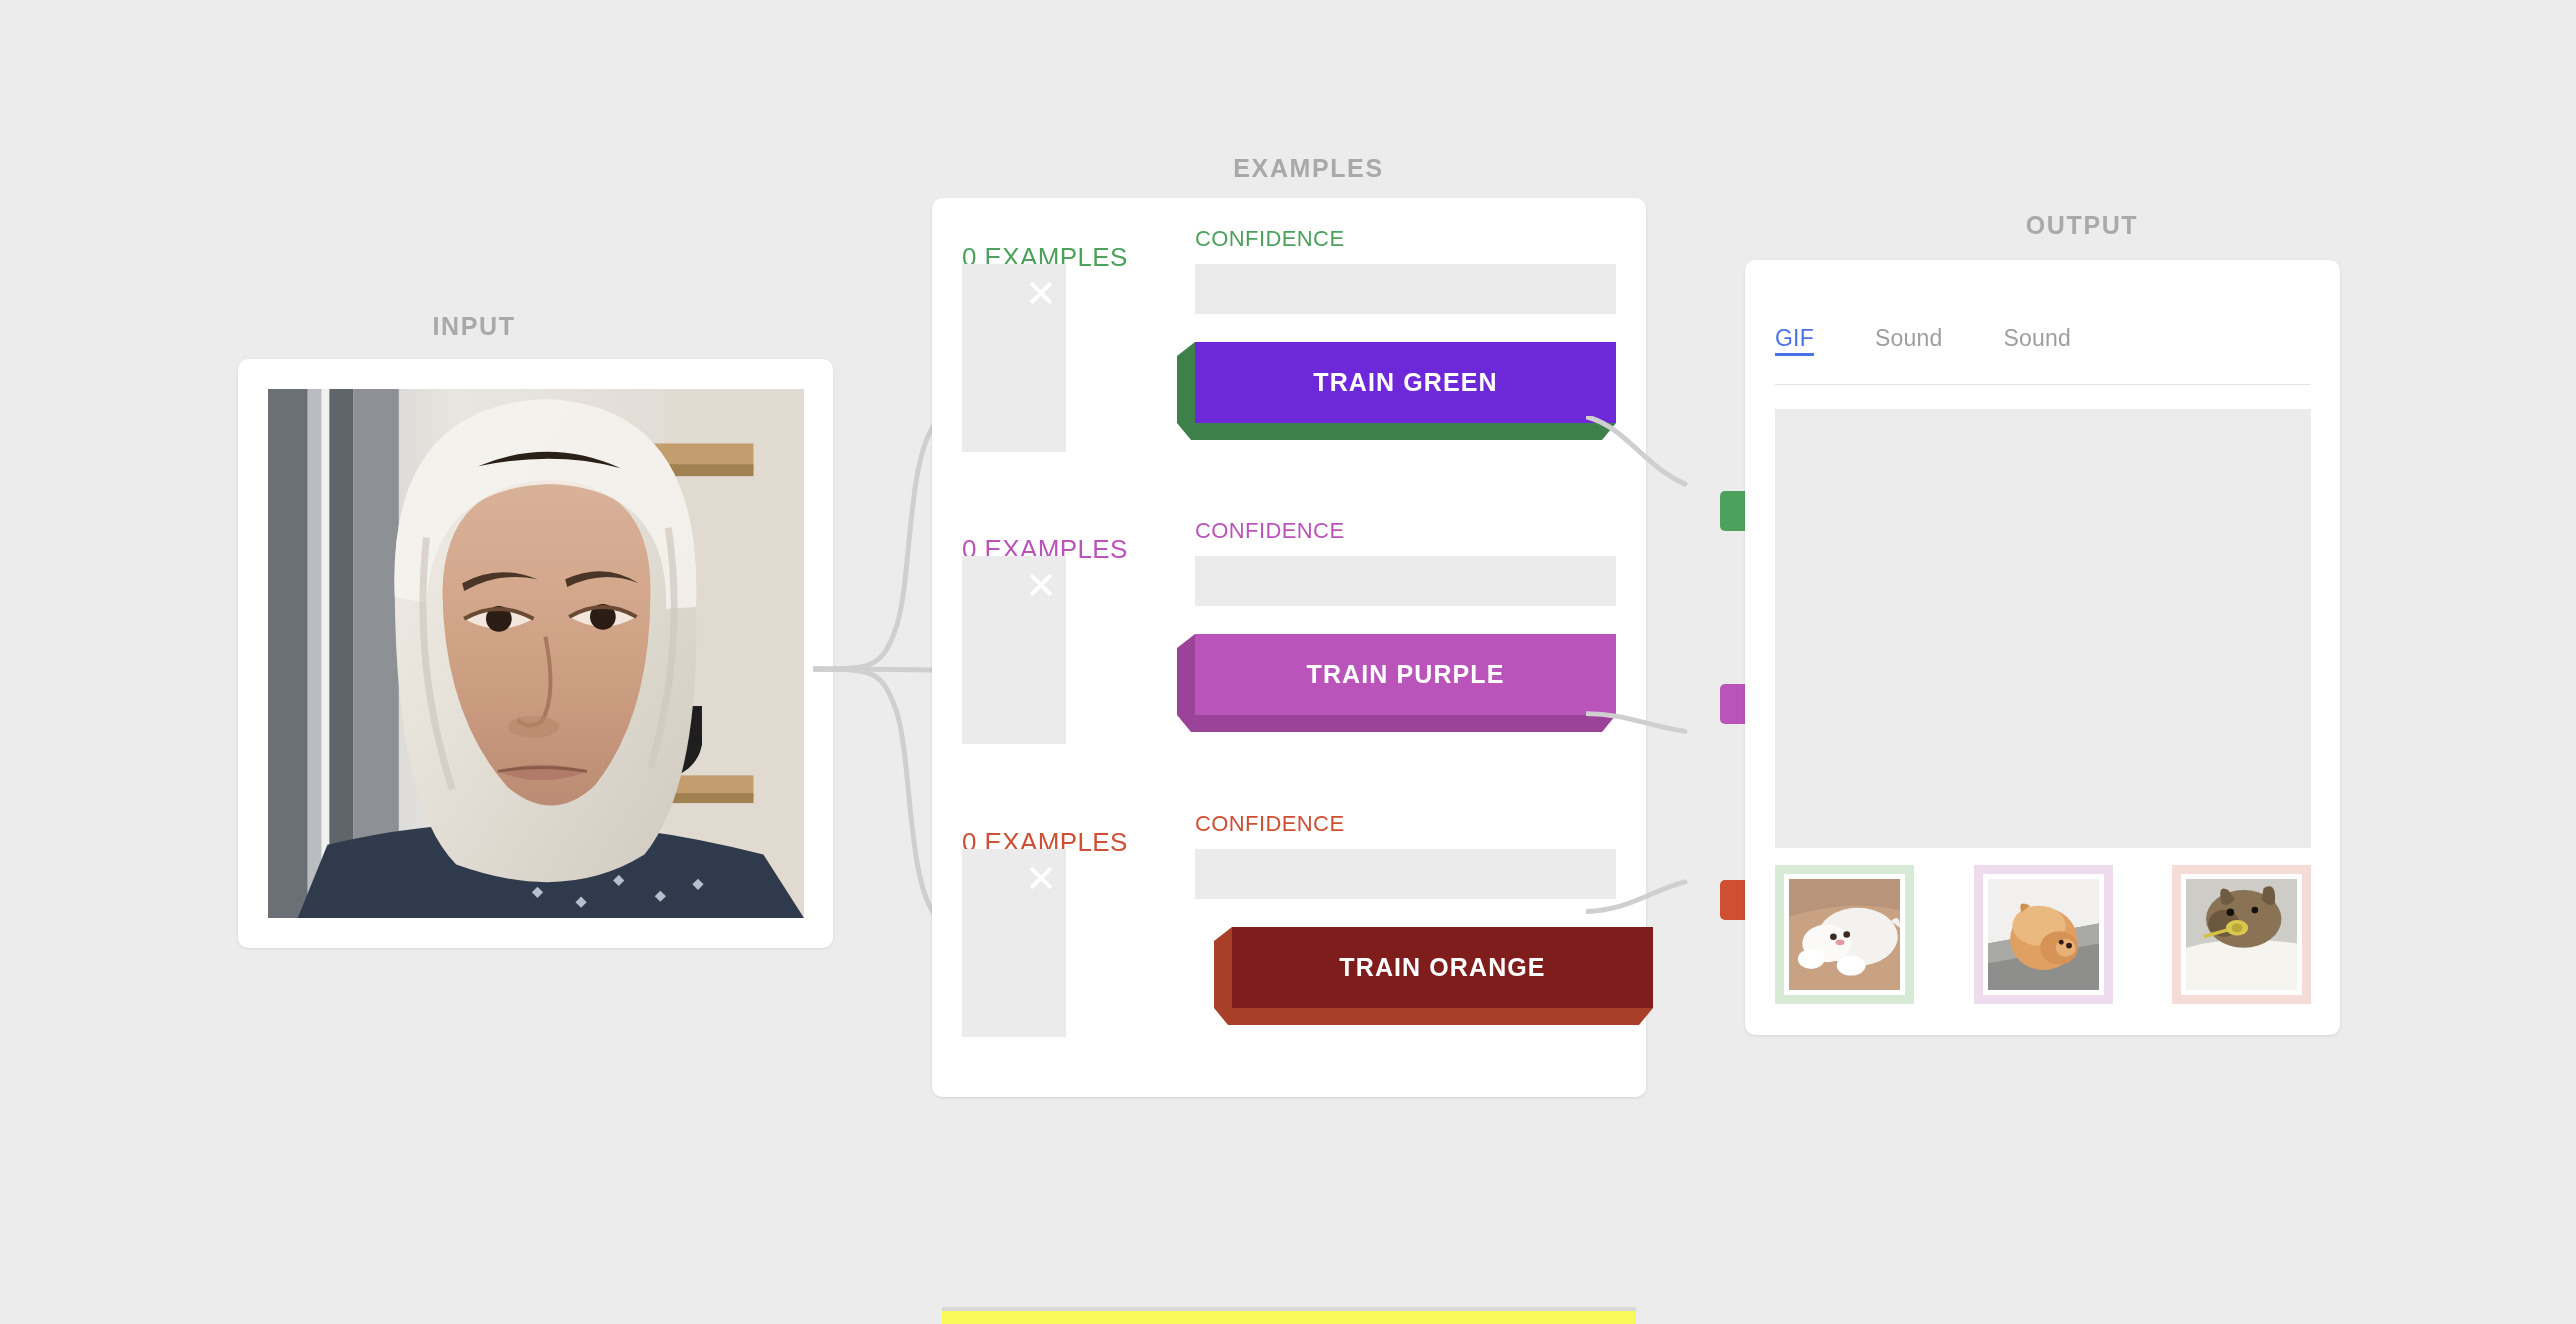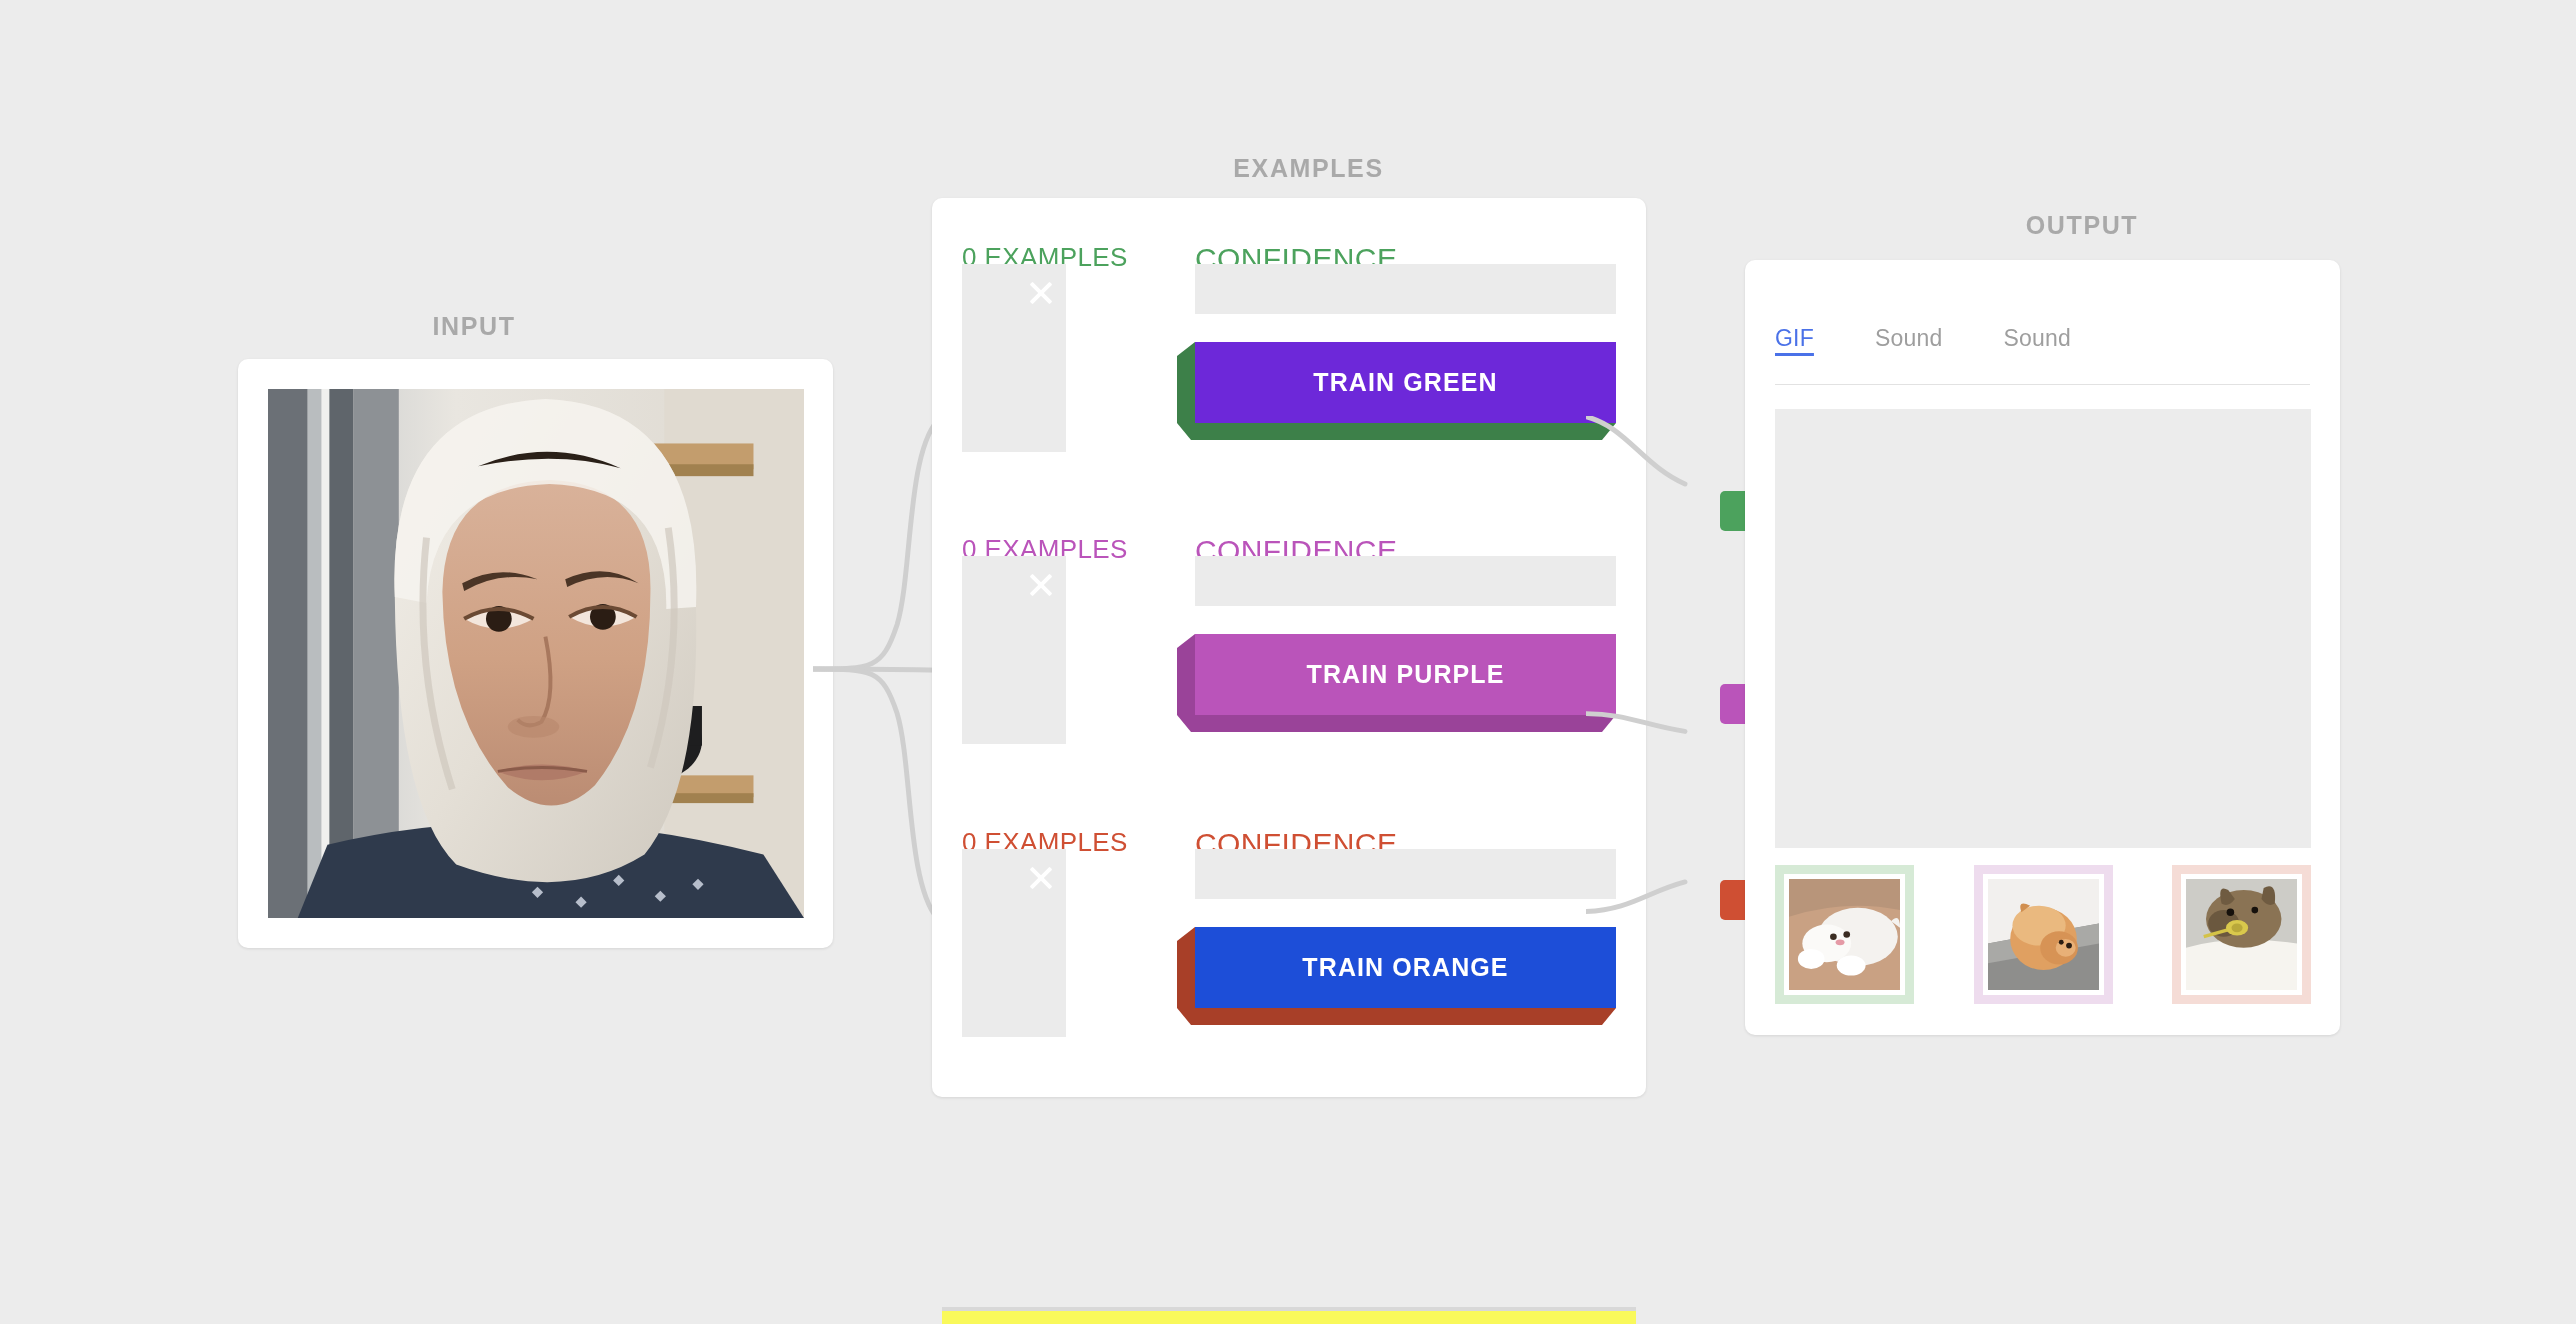--- a/index.html
+++ b/index.html
@@ -67,22 +67,22 @@
   .count-label {
     position: absolute;
     left: 30px; top: 16px;
     font-size: 26px;
     font-weight: 400;
     letter-spacing: 0.4px;
     white-space: nowrap;
   }
   .conf-label {
     position: absolute;
-    left: 263px; top: 16px;
-    font-size: 30px;
+    left: 263px; top: 0;
+    font-size: 22px;
     font-weight: 400;
     letter-spacing: 0.4px;
     white-space: nowrap;
   }
 
   .example-box {
     position: absolute;
     left: 30px; top: 38px;
     width: 104px; height: 188px;
     background: #ebebeb;
@@ -336,21 +336,21 @@
       </button>
     </div>
 
     <div class="class-row row-violet">
       <div class="count-label" style="color: rgb(207, 79, 51);">0 EXAMPLES</div>
       <div class="conf-label" style="color: rgb(207, 79, 51);">CONFIDENCE</div>
       <div class="example-box">
         <div class="clear-x"></div>
       </div>
       <div class="conf-bar"></div>
-      <button class="train-btn" style="background: #1d4ed8;">
+      <button class="train-btn" style="background: #7f1d1d; margin-left: 37px;">
         <span class="bevel-left" style="background: rgb(168, 63, 40); clip-path: polygon(100% 0px, 100% 100%, 0px 100%, 0px 14px);"></span>
         <span class="bevel-bottom" style="background: rgb(168, 63, 40); clip-path: polygon(0px 0px, 100% 0px, calc(100% - 14px) 100%, 14px 100%);"></span>
         <span class="btn-text">TRAIN ORANGE</span>
       </button>
     </div>
   </div>
 
   <svg id="conn-right" viewBox="0 0 200 520">
     <g fill="none" stroke="#cfcfcf" stroke-width="5" stroke-linecap="round">
       <path d="M0 0 C40 10 58 50 100 68"></path>

